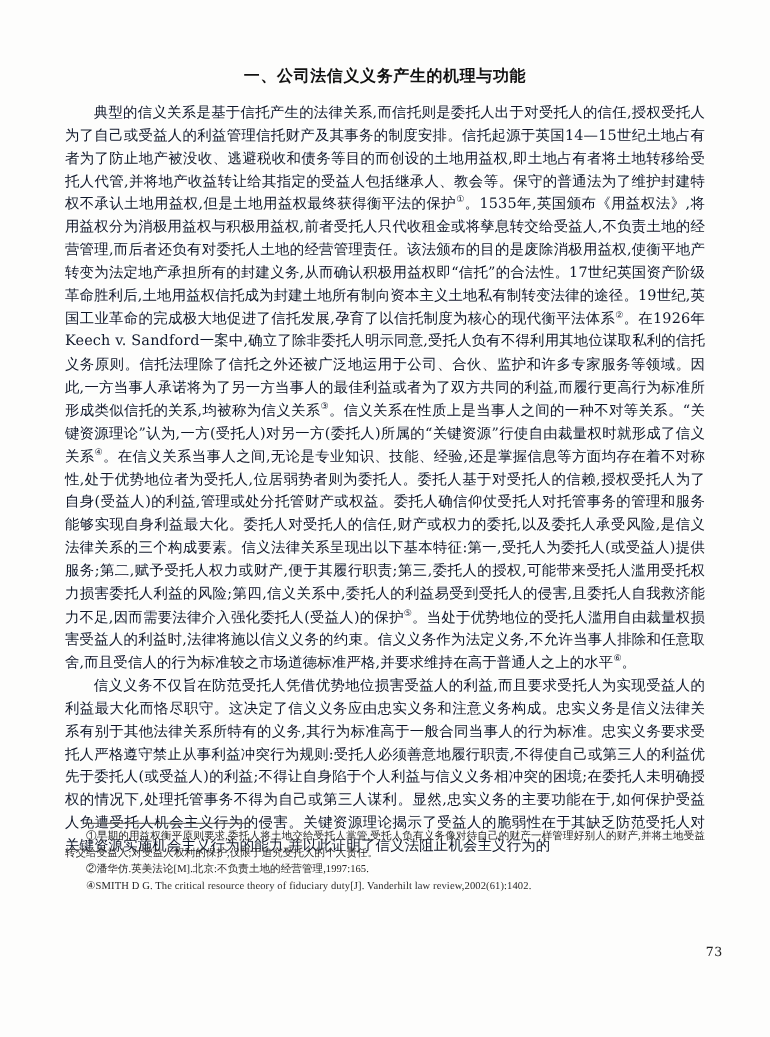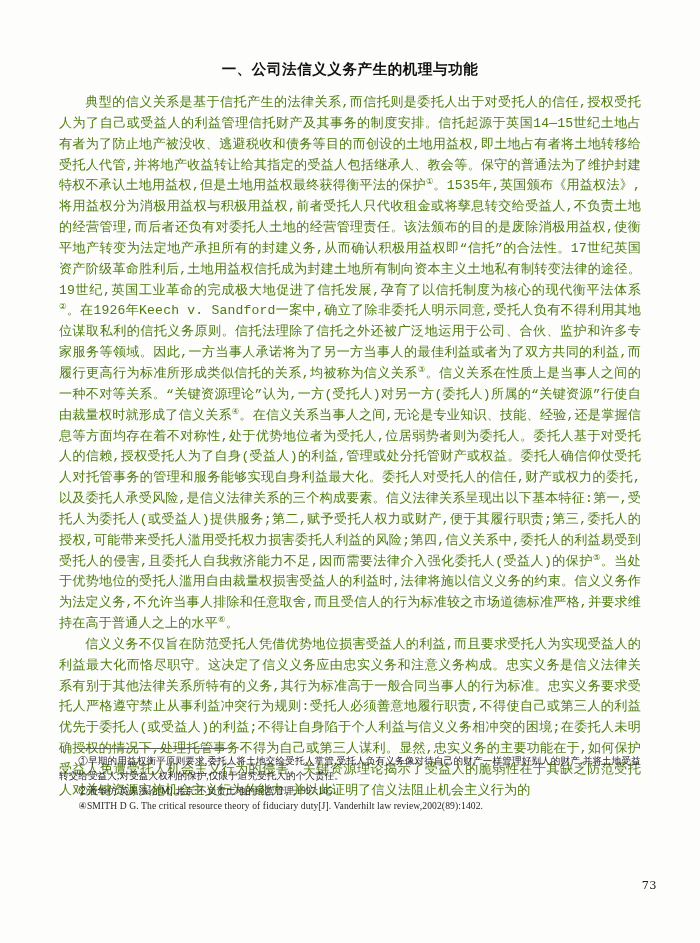--- a/index.html
+++ b/index.html
@@ -36,24 +36,23 @@
     color: #111;
     font-family: "DejaVu Sans", "Liberation Sans", sans-serif;
   }
   p.body-par {
     margin: 0;
     font-size: 13.1px;
     line-height: 20.85px;
     text-align: justify;
     text-justify: inter-character;
     text-indent: 2em;
-    color: #4d7c0f;
+    color: #0f172a;
     letter-spacing: 0.15px;
     word-break: break-all;
-    font-family: Liberation Mono, monospace;
   }
   sup.fnref {
     font-size: 8.3px;
     vertical-align: super;
     line-height: 0;
     letter-spacing: 0;
   }
   .footnotes {
     position: absolute;
     left: 59px;
@@ -80,21 +79,21 @@
   .fn-item.latin {
     word-break: normal;
     letter-spacing: 0.1px;
   }
   .fn-mark {
     font-size: 9.6px;
   }
   .page-number {
     position: absolute;
     right: 43px;
-    top: 878px;
+    top: 858px;
     font-size: 11.4px;
     color: #222;
     letter-spacing: 0.4px;
     font-family: "DejaVu Serif", "Liberation Serif", serif;
   }
 </style>
 </head>
 <body>
 
 <div class="page">
@@ -108,19 +107,19 @@
         <p class="body-par"><span>信义义务不仅旨在防范受托人凭借优势地位损害受益人的利益,而且要求受托人为实现受益人的利益最大化而恪尽职守。这决定了信义义务应由忠实义务和注意义务构成。忠实义务是信义法律关系有别于其他法律关系所特有的义务,其行为标准高于一般合同当事人的行为标准。忠实义务要求受托人严格遵守禁止从事利益冲突行为规则:受托人必须善意地履行职责,不得使自己或第三人的利益优先于委托人(或受益人)的利益;不得让自身陷于个人利益与信义义务相冲突的困境;在委托人未明确授权的情况下,处理托管事务不得为自己或第三人谋利。显然,忠实义务的主要功能在于,如何保护受益人免遭受托人机会主义行为的侵害。关键资源理论揭示了受益人的脆弱性在于其缺乏防范受托人对关键资源实施机会主义行为的能力,并以此证明了信义法阻止机会主义行为的</span></p>
       </div>
 
   </div>
 
   <div class="footnotes">
     <div class="fn-rule"></div>
     <div id="footnote-list">
         <div class="fn-item"><span class="fn-mark">①</span><span>早期的用益权衡平原则要求,委托人将土地交给受托人掌管,受托人负有义务像对待自己的财产一样管理好别人的财产,并将土地受益转交给受益人;对受益人权利的保护,仅限于追究受托人的个人责任。</span></div>
         <div class="fn-item"><span class="fn-mark">②</span><span>潘华仿.英美法论[M].北京:不负责土地的经营管理,1997:165.</span></div>
-        <div class="fn-item latin"><span class="fn-mark">④</span><span>SMITH D G. The critical resource theory of fiduciary duty[J]. Vanderhilt law review,2002(89):1402.</span></div>
+        <div class="fn-item latin"><span class="fn-mark">④</span><span>SMITH D G. The critical resource theory of fiduciary duty[J]. Vanderhilt law review,2002(61):1402.</span></div>
       </div>
   </div>
 
   <div class="page-number">73</div>
 
 </div>
 
 </body></html>

